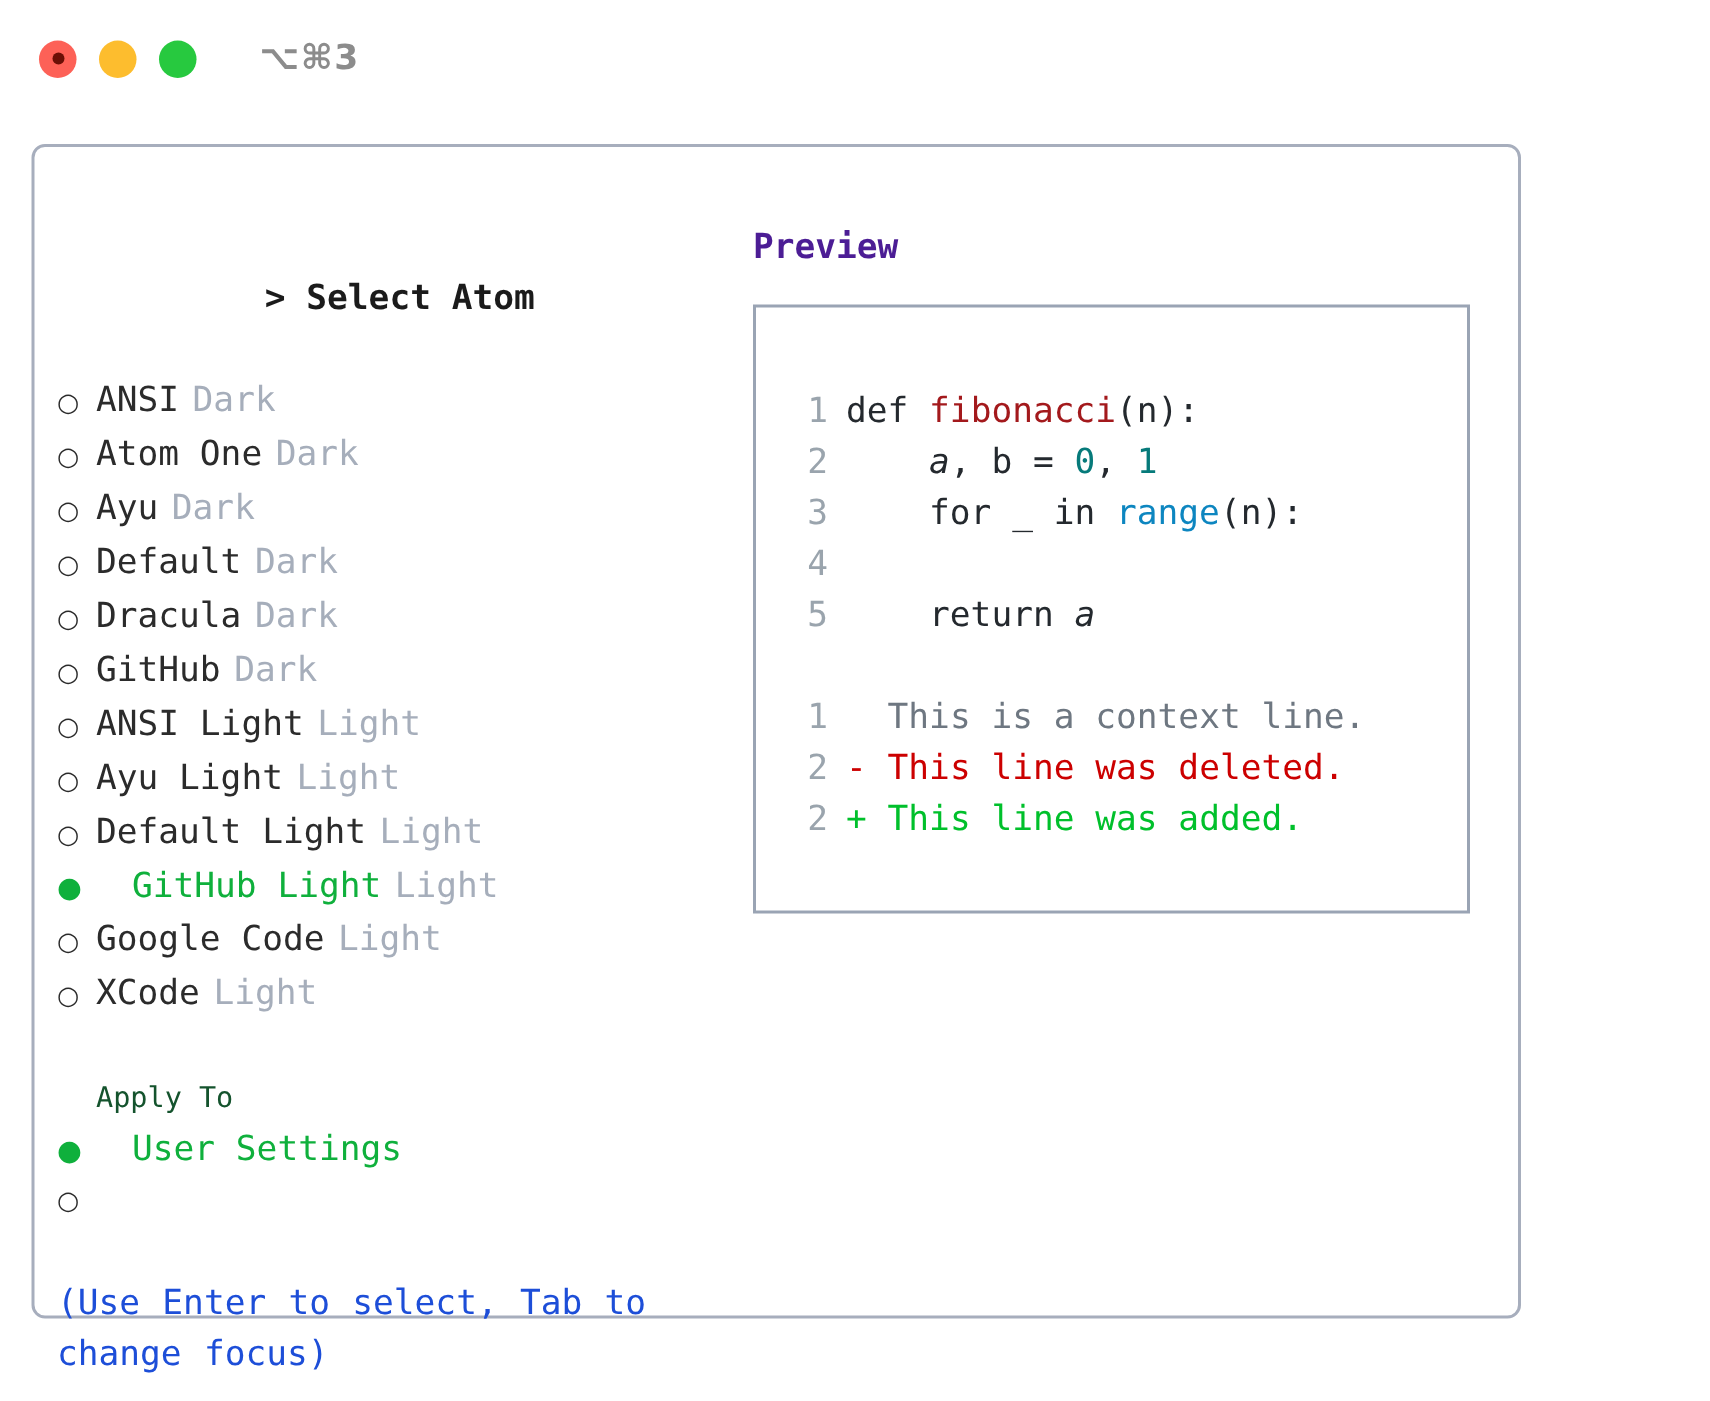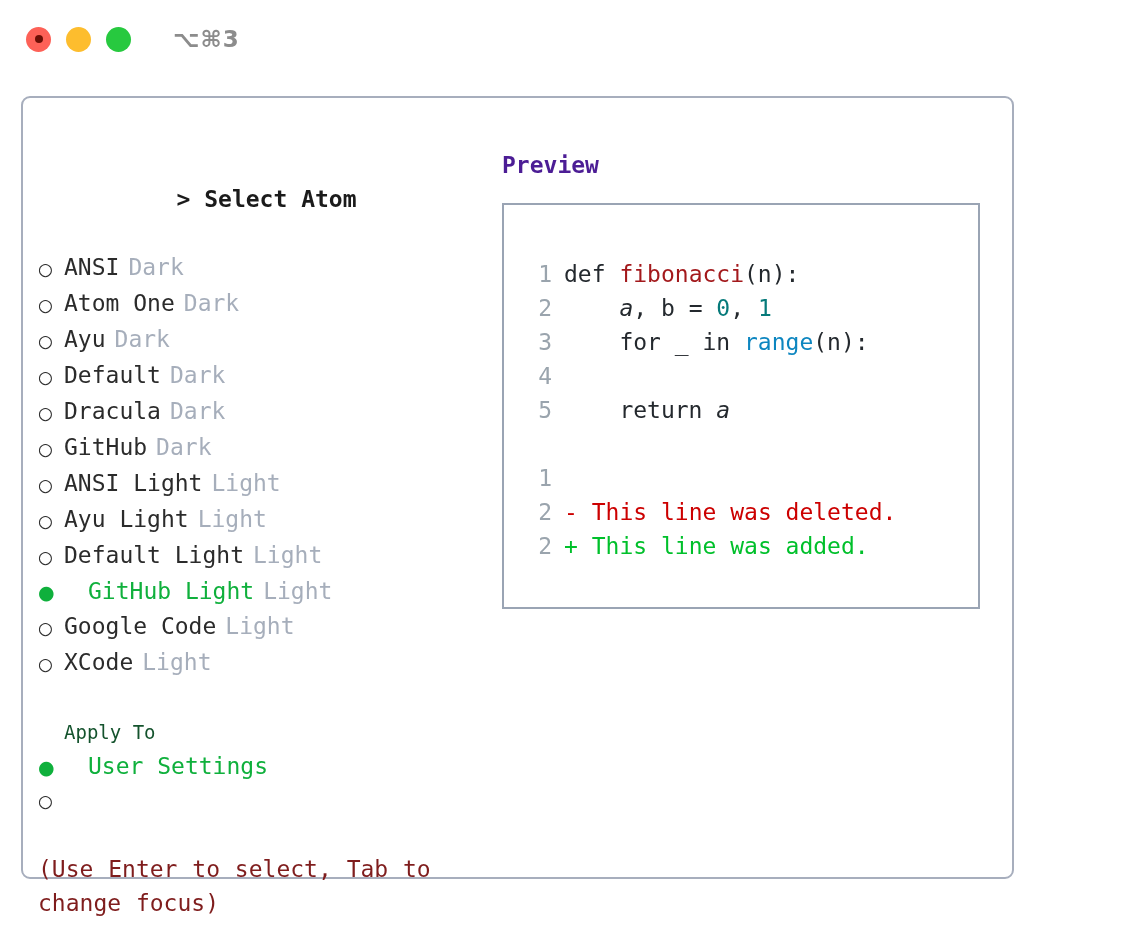--- a/index.html
+++ b/index.html
@@ -140,21 +140,21 @@
     line-height: 34px;
     padding-left: 26px;
     white-space: pre;
   }
 
   .spacer-lg { height: 34px; }
 
   .hint {
     font-size: 23px;
     line-height: 34px;
-    color: #7f1d1d;
+    color: #1d4ed8;
     width: 420px;
     white-space: normal;
     word-spacing: 1px;
   }
 
   
   .right-col {
     position: absolute;
     left: 479px;
     top: 50px;
@@ -260,21 +260,21 @@
         <div class="preview-box">
           <div id="code-block">
               <div class="code-line"><span class="lineno">1</span><span><span class="code-text">def </span><span class="tok-fn">fibonacci</span><span class="code-text">(n):</span></span></div>
               <div class="code-line"><span class="lineno">2</span><span><span class="code-text">    </span><span class="tok-var">a</span><span class="code-text">, b = </span><span class="tok-num">0</span><span class="code-text">, </span><span class="tok-num">1</span></span></div>
               <div class="code-line"><span class="lineno">3</span><span><span class="code-text">    for _ in </span><span class="tok-call">range</span><span class="code-text">(n):</span></span></div>
               <div class="code-line"><span class="lineno">4</span></div>
               <div class="code-line"><span class="lineno">5</span><span><span class="code-text">    return </span><span class="tok-var">a</span></span></div>
             </div>
           <div class="diff-gap"></div>
           <div id="diff-block">
-              <div class="code-line"><span class="lineno">1</span><span class="diff-ctx"> </span><span class="diff-ctx"> </span></div>
+              <div class="code-line"><span class="lineno">1</span><span class="diff-ctx"> </span><span class="diff-ctx"> </span><span class="diff-ctx">This is a context line.</span></div>
               <div class="code-line"><span class="lineno">2</span><span class="diff-del">-</span><span class="diff-del"> </span><span class="diff-del">This line was deleted.</span></div>
               <div class="code-line"><span class="lineno">2</span><span class="diff-add">+</span><span class="diff-add"> </span><span class="diff-add">This line was added.</span></div>
             </div>
         </div>
       </div>
 
     </div>
   </div>
 </div>
 

